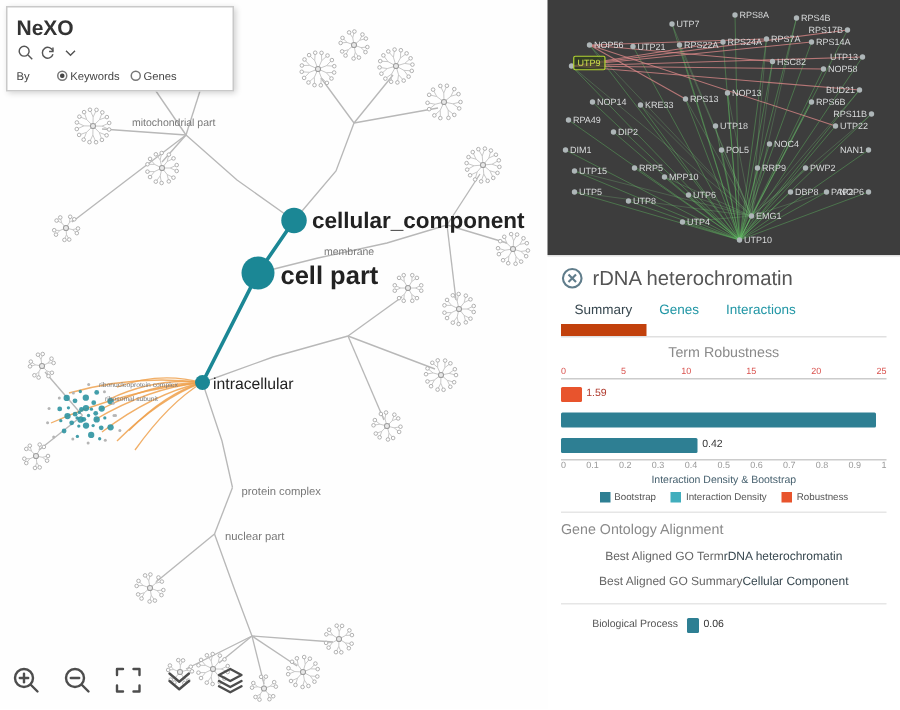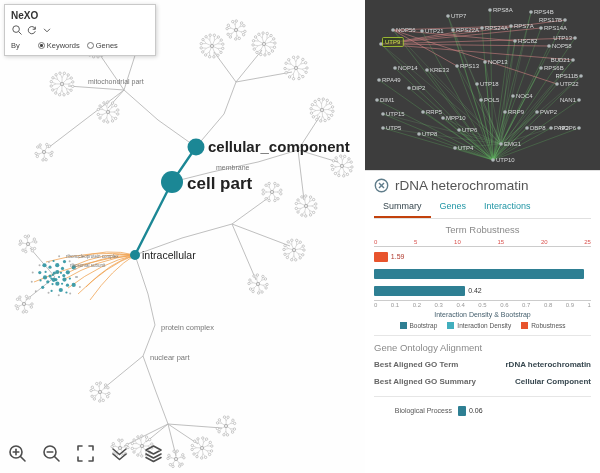--- a/index.html
+++ b/index.html
@@ -7,21 +7,21 @@
   body { font-family:"Liberation Sans", sans-serif; }
   #app { position:relative; width:600px; height:473px; background:#fff; overflow:hidden; }
 
   
   #tree-panel { position:absolute; left:0; top:0; width:365px; height:473px; background:#fefefe; }
   #tree-svg { position:absolute; left:0; top:0; }
 
   
   #search-card { position:absolute; left:4px; top:4px; width:152px; background:#fff;
     border:1px solid #c9c9c9; box-shadow:1px 1px 4px rgba(0,0,0,.18); padding:5px 6px; z-index:5; }
-  .sc-title { font-size:10px; font-weight:bold; color:#333; margin-bottom:3px; }
+  .sc-title { font-size:14px; font-weight:bold; color:#333; margin-bottom:3px; }
   .sc-input-row { display:flex; align-items:center; gap:3px; }
   .sc-input-row input { flex:1; min-width:0; font-size:7.5px; padding:2px 3px; border:1px solid #bbb; color:#333; }
   .sc-icon { width:12px; height:12px; display:inline-flex; cursor:pointer; }
   .sc-icon svg { width:12px; height:12px; stroke:#555; fill:none; stroke-width:1.6; }
   .sc-radio-row { display:flex; align-items:center; gap:6px; margin-top:5px; font-size:7.5px; color:#444; }
   .radio-opt { display:flex; align-items:center; gap:2px; cursor:pointer; }
   .radio { width:7px; height:7px; border:1px solid #777; border-radius:50%; position:relative; display:inline-block; }
   .radio.checked::after { content:""; position:absolute; inset:1.2px; background:#444; border-radius:50%; }
 
   
@@ -34,21 +34,21 @@
 
   
   #detail-panel { position:absolute; left:365px; top:170px; width:235px; height:253px; background:#fff;
     border-top:1px solid #e0e0e0; padding:0 9px; overflow:hidden; }
   .detail-header { display:flex; align-items:center; gap:6px; padding:7px 0 4px; }
   .close-btn { width:15px; height:15px; cursor:pointer; flex:0 0 auto; }
   .close-btn svg { width:15px; height:15px; stroke:#607d8b; fill:none; stroke-width:1.4; }
   .detail-title { font-size:13.5px; color:#555; }
   .tabs { display:flex; border-bottom:1px solid #e0e0e0; }
   .tab { font-size:9px; padding:4px 9px 5px; color:#2196a5; cursor:pointer; }
-  .tab.active { color:#37474f; border-bottom:2px solid #c2410c; }
+  .tab.active { color:#37474f; border-bottom:8px solid #c2410c; }
   .term-id { font-size:9px; color:#777; padding:7px 0 2px; }
   .sec-title { font-size:9.5px; color:#8a8a8a; margin:5px 0 3px; }
   .sec-title.centered { text-align:center; }
   .divider { border:none; border-top:1px solid #e6e6e6; margin:6px 0; }
 
   
   .chart { width:100%; }
   .axis-row { display:flex; justify-content:space-between; font-size:6px; color:#999; line-height:8px; }
   .top-axis .tick { color:#d9534f; }
   .axis-line { border-top:1px solid #ccc; }
@@ -56,21 +56,21 @@
   .bar-name { width:84px; font-size:7px; color:#555; text-align:right; padding-right:6px; flex:0 0 auto; }
   .bar-track { flex:1; display:flex; align-items:center; height:100%; }
   .bar { height:10px; border-radius:1px; }
   .bar-label { font-size:7px; color:#333; margin-left:3px; }
   .axis-wrap { margin-top:1px; }
   .axis-title { text-align:center; font-size:7px; color:#46606e; margin-top:2px; }
   .legend { display:flex; justify-content:center; gap:10px; margin:4px 0 2px; }
   .legend-item { display:flex; align-items:center; font-size:6.5px; color:#555; }
   .legend-swatch { width:7px; height:7px; margin-right:3px; }
 
-  .go-row { display:flex; justify-content:space-between; font-size:8px; padding:4px 0;font-weight:bold; }
+  .go-row { display:flex; justify-content:center; font-size:8px; padding:4px 0; }
   .go-label { color:#666; }
   .go-value { color:#37474f; }
 </style>
 </head>
 <body>
 
 <div id="app">
 
   <div id="tree-panel">
     <svg id="tree-svg" width="365" height="473" viewBox="0 0 365 473">

